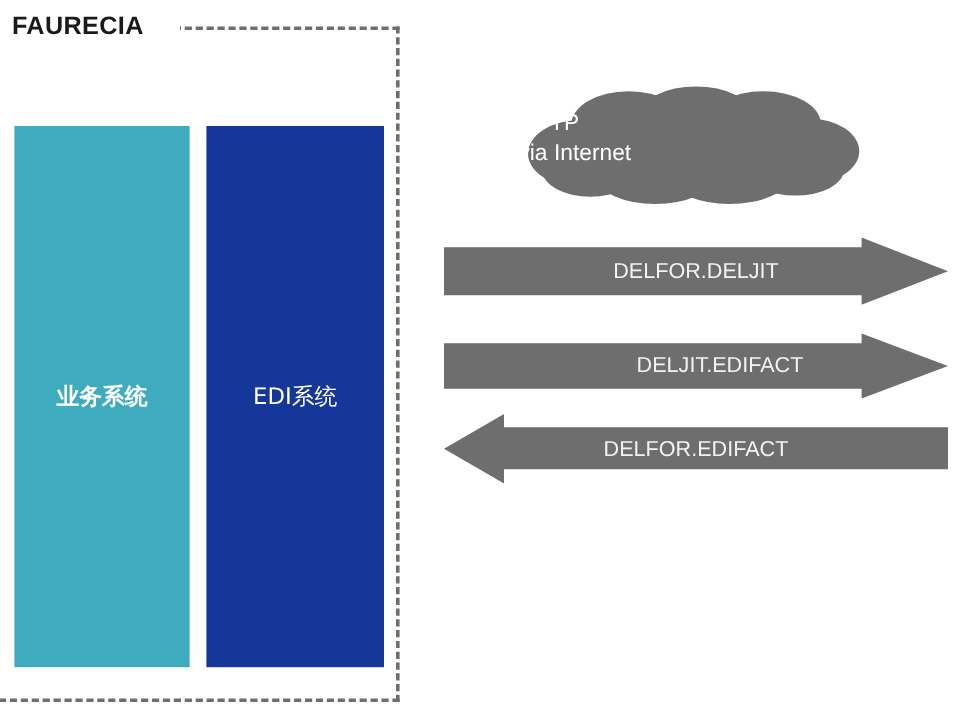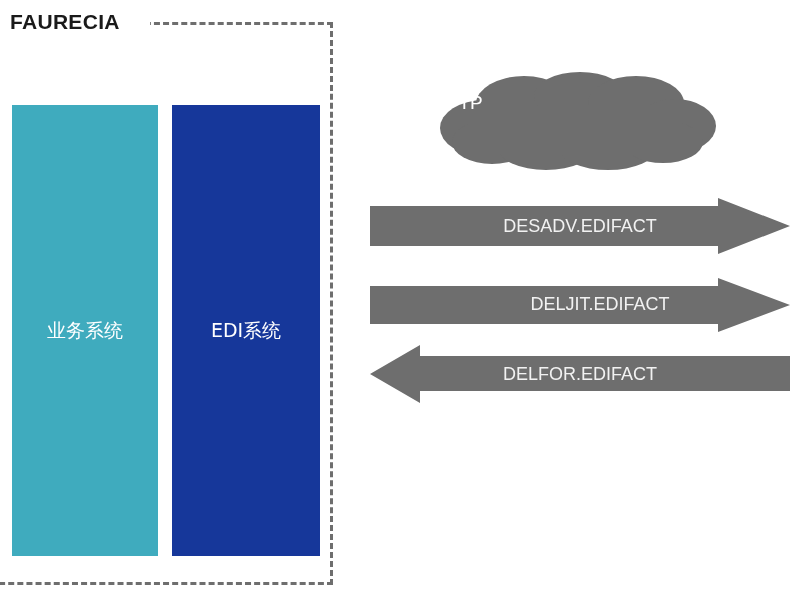--- a/index.html
+++ b/index.html
@@ -62,20 +62,21 @@
     color: #ffffff;
     font-size: 19px;
     font-family: "DejaVu Sans", "Liberation Sans", sans-serif;
   }
   #sys-box-business {
     left: 12px;
     top: 105px;
     width: 146px;
     height: 451px;
     background: #3FABBE;
+    font-weight: bold;
   }
   #sys-box-edi {
     left: 172px;
     top: 105px;
     width: 148px;
     height: 451px;
     background: #16379A;
   }
 
   
@@ -155,28 +156,29 @@
         <ellipse cx="243" cy="56" rx="41" ry="27"></ellipse>
         <ellipse cx="60" cy="72" rx="40" ry="22"></ellipse>
         <ellipse cx="114" cy="78" rx="48" ry="22"></ellipse>
         <ellipse cx="176" cy="79" rx="48" ry="21"></ellipse>
         <ellipse cx="231" cy="72" rx="40" ry="21"></ellipse>
         <rect x="40" y="36" width="210" height="48"></rect>
       </g>
     </svg>
     <div id="cloud-label">
       <span class="ln">OFTP</span>
+      <span class="ln">via Internet</span>
     </div>
   </div>
 
   <div class="flow-arrow" id="flow-arrow-delfor">
     <svg width="420" height="56" viewBox="0 0 420 56">
       <polygon points="0,8 348,8 348,0 420,28 348,56 348,48 0,48" fill="#6E6E6E"></polygon>
     </svg>
-    <div class="flow-label">DESADV.EDIFACT</div>
+    <div class="flow-label">DELFOR.DELJIT</div>
   </div>
 
   <div class="flow-arrow" id="flow-arrow-deljit">
     <svg width="420" height="56" viewBox="0 0 420 56">
       <polygon points="0,10 348,10 348,2 420,29 348,56 348,48 0,48" fill="#6E6E6E"></polygon>
     </svg>
     <div class="flow-label">DELJIT.EDIFACT</div>
   </div>
 
   <div class="flow-arrow" id="flow-arrow-desadv">

